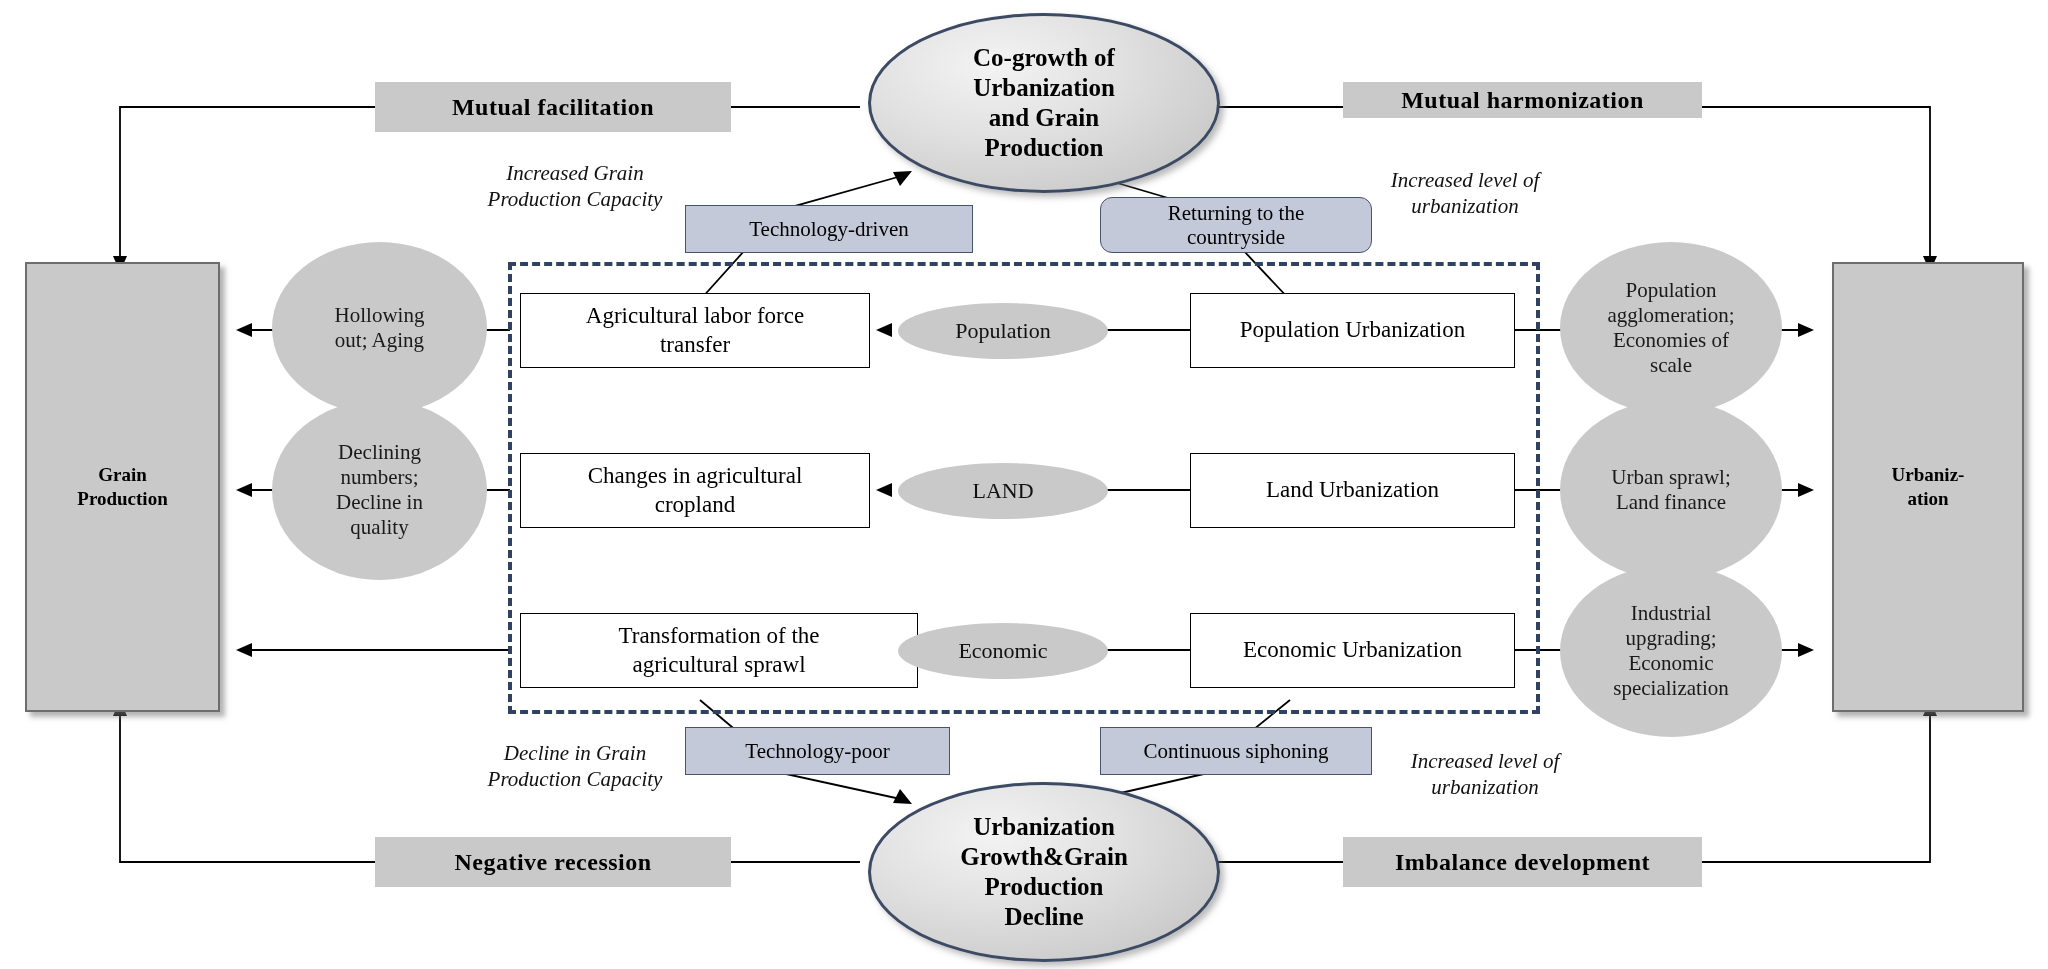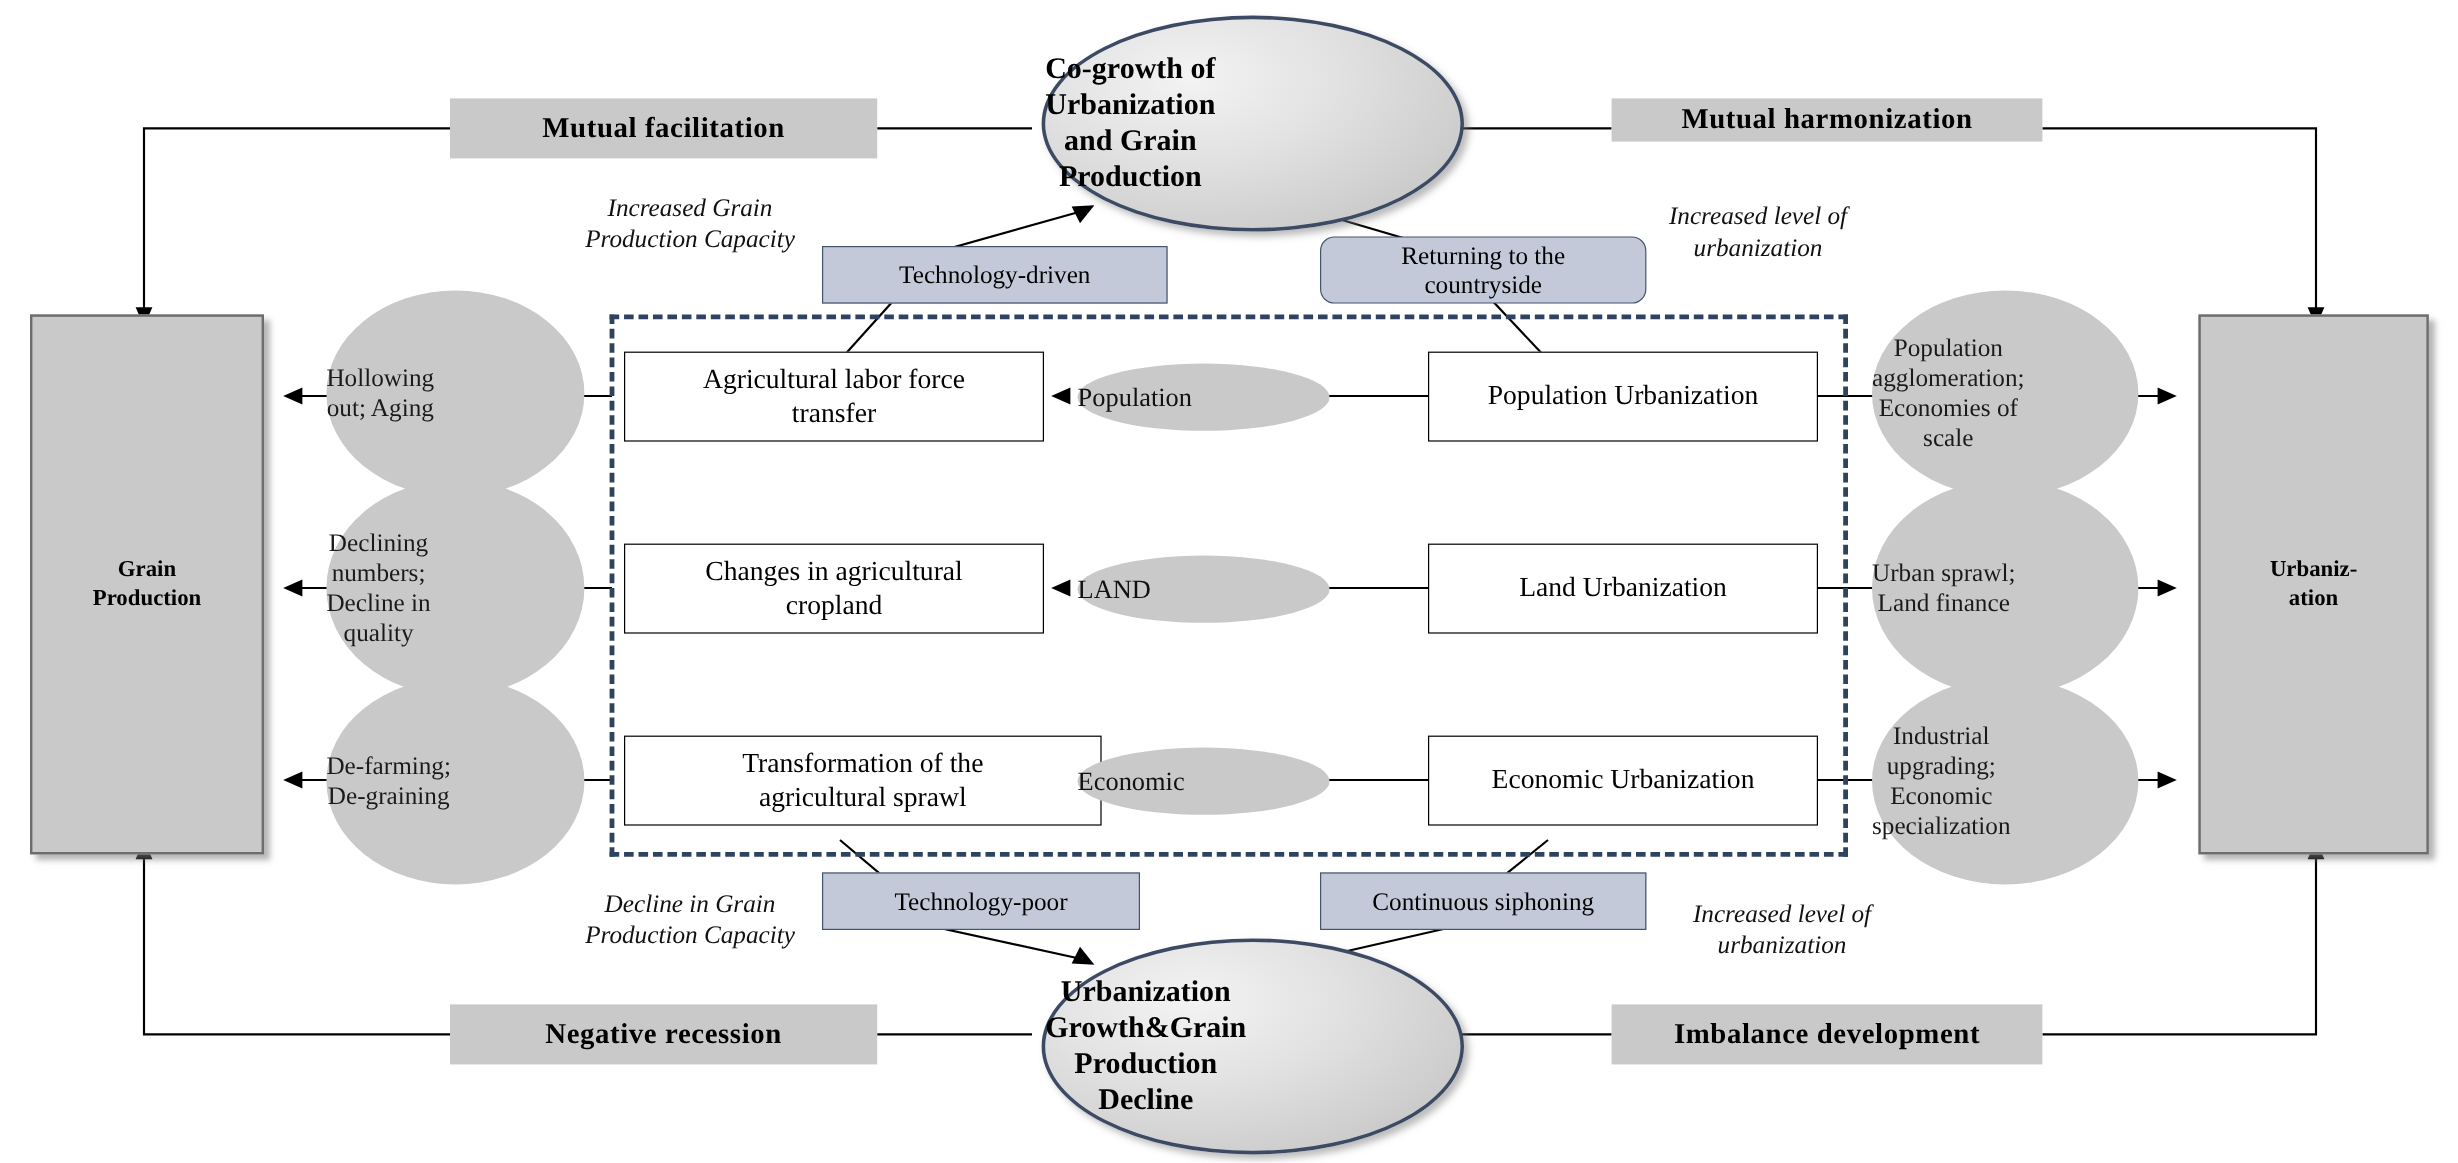--- a/index.html
+++ b/index.html
@@ -58,20 +58,21 @@
     font-size: 21px;
     color: #000;
     line-height: 1.15;
   }
 
   
   .ellipse {
     border-radius: 50%;
     display: flex;
     align-items: center;
+    justify-content: center;
     text-align: center;
     line-height: 1.2;
   }
   .big-ellipse {
     background: radial-gradient(ellipse at 35% 28%, #f3f3f3 0%, #e2e2e2 38%, #cfcfcf 72%, #bdbdbd 100%);
     border: 3px solid #3c4a63;
     box-shadow: 4px 4px 6px rgba(120,120,120,0.5);
     font-weight: bold;
     font-size: 25px;
     color: #000;
@@ -317,26 +318,20 @@
 
   <div class="abs ellipse side-ellipse" style="left:272px; top:400px; width:215px; height:180px;">
     <div>
       <div>Declining</div>
       <div>numbers;</div>
       <div>Decline in</div>
       <div>quality</div>
     </div>
   </div>
 
-  <div class="abs ellipse side-ellipse" style="left:272px; top:565px; width:215px; height:172px;">
-    <div>
-      <div>De-farming;</div>
-      <div>De-graining</div>
-    </div>
-  </div>
 
   <div class="abs ellipse side-ellipse" style="left:1560px; top:242px; width:222px; height:172px;">
     <div>
       <div>Population</div>
       <div>agglomeration;</div>
       <div>Economies of</div>
       <div>scale</div>
     </div>
   </div>
 

